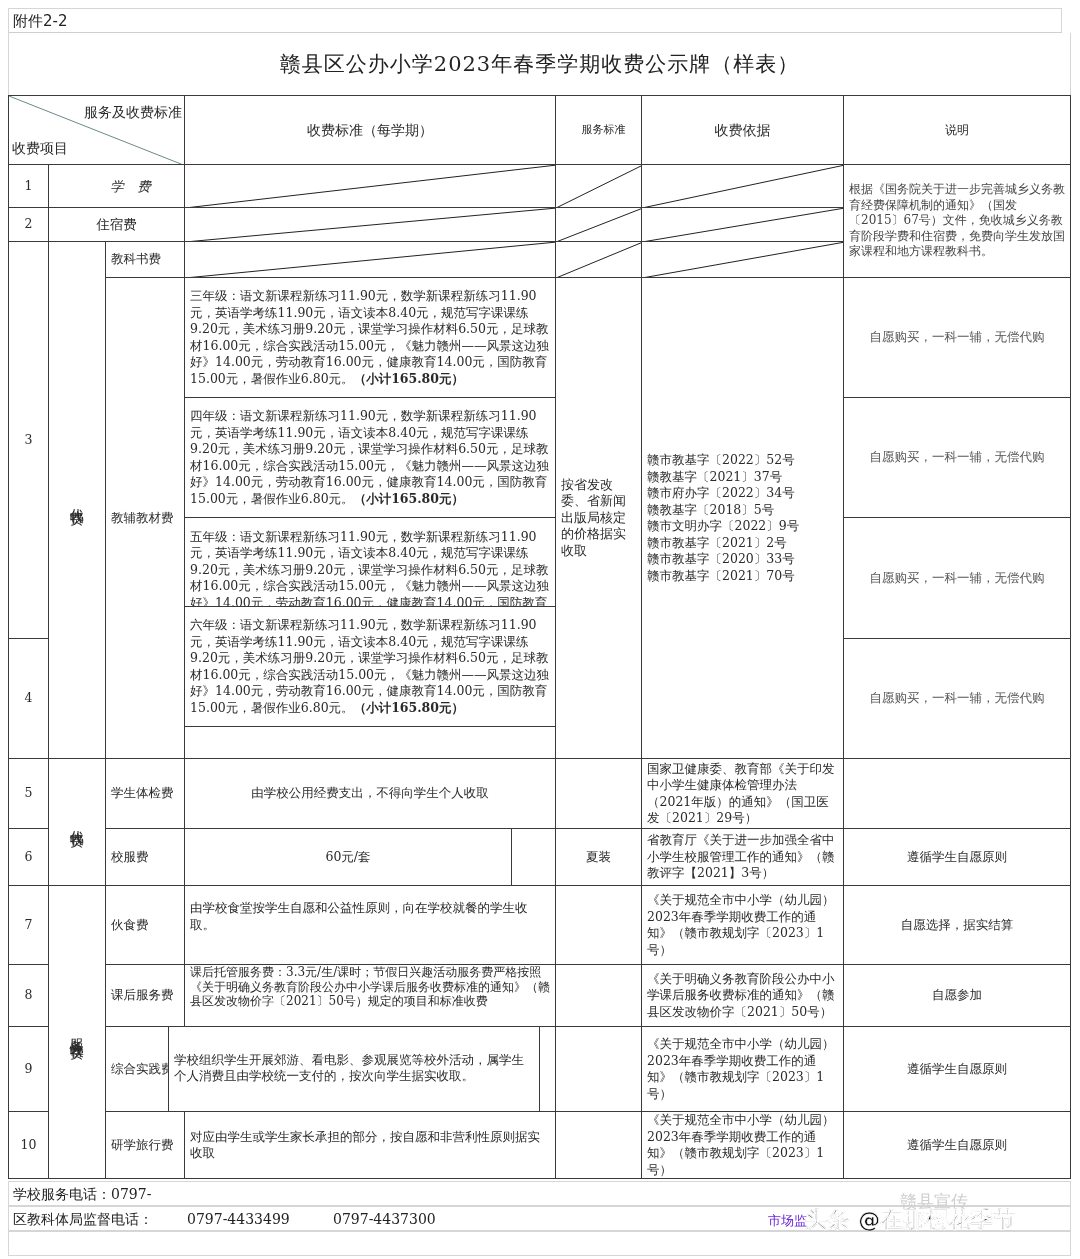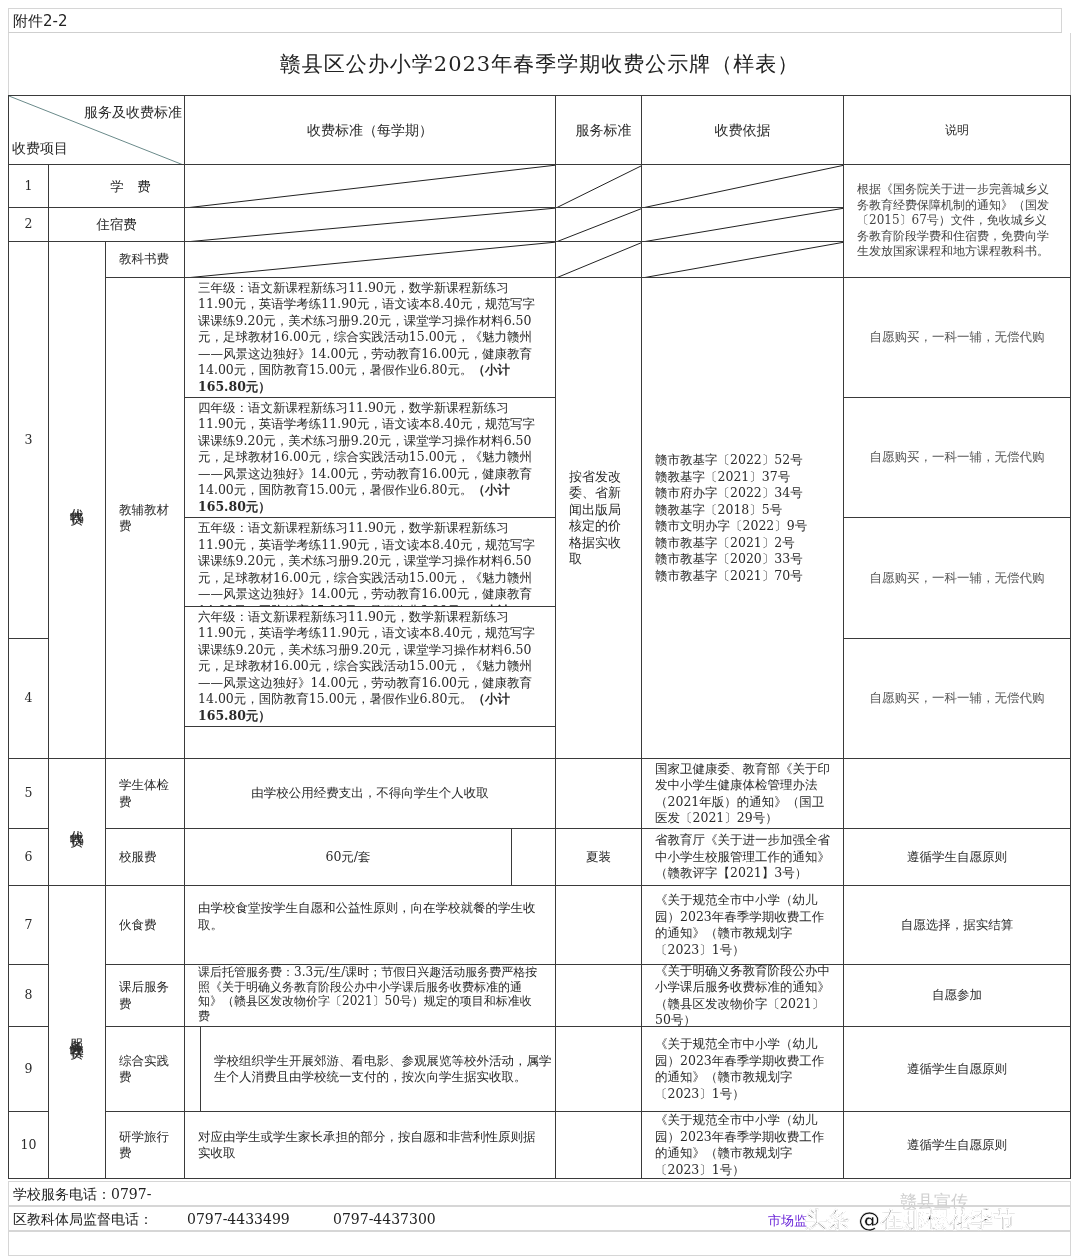--- a/index.html
+++ b/index.html
@@ -7,21 +7,21 @@
          font-family: "DejaVu Serif", "Liberation Serif", serif; color: #2a2a2a; }
   .attach { position: absolute; left: 8px; top: 8px; width: 1054px; height: 25px;
             border: 1px solid #d6d6d6; border-bottom: 1px solid #cfcfcf; font-family: "DejaVu Sans", sans-serif;
             font-size: 15px; line-height: 25px; padding-left: 4px; box-sizing: border-box; color: #222; }
   .title { position: absolute; left: 8px; top: 33px; width: 1063px; height: 62px; border-left: 1px solid #d6d6d6;
            border-right: 1px solid #d6d6d6; box-sizing: border-box; text-align: center; font-size: 21px; line-height: 62px; color: #222; letter-spacing: 1px; }
   .cell { position: absolute; box-sizing: border-box; border: 1px solid #3a3a3a; font-size: 12.5px; line-height: 16.5px; background: #fff; }
   .center { display: flex; align-items: center; justify-content: center; text-align: center; }
   .vcenter { display: flex; align-items: center; }
   .vert { writing-mode: vertical-rl; text-orientation: upright; letter-spacing: 2px; }
-  .txt { padding: 0 13px; }
+  .txt { padding: 0 5px; }
   .bold { font-weight: bold; }
   svg.diag { position: absolute; left: 0; top: 0; pointer-events: none; }
   .foot { position: absolute; left: 8px; width: 1063px; height: 25px; box-sizing: border-box; border: 1px solid #d6d6d6;
           font-size: 14px; line-height: 25px; padding-left: 4px; color: #222; }
   .watermark { position: absolute; left: 805px; top: 1205px; font-family: "DejaVu Sans", sans-serif; font-size: 22px;
                color: #111; font-weight: bold; -webkit-text-stroke: 0.6px #fff; letter-spacing: 0.5px; }
   .wm-ghost { position: absolute; left: 900px; top: 1190px; font-size: 17px; color: #cfcfcf; }
   .small-market { position: absolute; left: 768px; top: 1212px; font-size: 13px; color: #6d28d9; }
 </style>
 </head>
@@ -31,26 +31,26 @@
 <div class="title">赣县区公办小学2023年春季学期收费公示牌（样表）</div>
 
 <div class="cell" style="left:8px;top:95px;width:177px;height:70px;">
   <svg class="diag" width="177" height="70">
       <line x1="0" y1="0" x2="177" y2="70" stroke="#6a8a8a" stroke-width="1"></line>
     </svg>
   <span style="position:absolute;right:2px;top:8px;font-size:14px;">服务及收费标准</span>
   <span style="position:absolute;left:3px;bottom:8px;font-size:14px;">收费项目</span>
 </div>
 <div class="cell center" style="left:184px;top:95px;width:372px;height:70px;font-size:14px;">收费标准（每学期）</div>
-<div class="cell center" style="left:555px;top:95px;width:97px;height:70px;font-size:14px;">服务标准</div>
+<div class="cell center" style="left:555px;top:95px;width:97px;height:70px;font-size:11px;">服务标准</div>
 <div class="cell center" style="left:641px;top:95px;width:203px;height:70px;font-size:14px;">收费依据</div>
 <div class="cell center" style="left:843px;top:95px;width:228px;height:70px;font-size:12px;">说明</div>
 
 <div class="cell center" style="left:8px;top:164px;width:41px;height:44px;">1</div>
-<div class="cell center" style="left:48px;top:164px;width:165px;height:44px;font-size:13.5px;">学　费</div>
+<div class="cell center" style="left:48px;top:164px;width:165px;height:44px;font-size:13.5px;font-style:italic;">学　费</div>
 
 <div class="cell center" style="left:8px;top:207px;width:41px;height:35px;">2</div>
 <div class="cell center" style="left:48px;top:207px;width:137px;height:35px;font-size:13.5px;">住宿费</div>
 
 <div class="cell" style="left:184px;top:164px;width:372px;height:44px;">
     <svg class="diag" width="372" height="44">
       <line x1="0" y1="43" x2="372" y2="0" stroke="#222"></line>
     </svg>
   </div>
 <div class="cell" style="left:555px;top:164px;width:87px;height:44px;">
@@ -165,21 +165,21 @@
 
 <div class="cell center" style="left:8px;top:964px;width:41px;height:63px;">8</div>
 <div class="cell vcenter txt" style="left:105px;top:964px;width:80px;height:63px;">课后服务费</div>
 <div class="cell txt" style="left:184px;top:964px;width:372px;height:63px;font-size:12px;line-height:14.5px;">课后托管服务费：3.3元/生/课时；节假日兴趣活动服务费严格按照《关于明确义务教育阶段公办中小学课后服务收费标准的通知》（赣县区发改物价字〔2021〕50号）规定的项目和标准收费</div>
 <div class="cell center" style="left:555px;top:964px;width:87px;height:63px;"></div>
 <div class="cell vcenter txt" style="left:641px;top:964px;width:203px;height:63px;">《关于明确义务教育阶段公办中小学课后服务收费标准的通知》（赣县区发改物价字〔2021〕50号）</div>
 <div class="cell center" style="left:843px;top:964px;width:228px;height:63px;">自愿参加</div>
 
 <div class="cell center" style="left:8px;top:1026px;width:41px;height:86px;">9</div>
 <div class="cell vcenter txt" style="left:105px;top:1026px;width:80px;height:86px;">综合实践费</div>
-<div class="cell vcenter txt" style="left:200px;top:1026px;width:372px;height:86px;">学校组织学生开展郊游、看电影、参观展览等校外活动，属学生个人消费且由学校统一支付的，按次向学生据实收取。</div>
+<div class="cell vcenter txt" style="left:168px;top:1026px;width:372px;height:86px;font-family:Liberation Mono, monospace;">学校组织学生开展郊游、看电影、参观展览等校外活动，属学生个人消费且由学校统一支付的，按次向学生据实收取。</div>
 <div class="cell center" style="left:555px;top:1026px;width:87px;height:86px;"></div>
 <div class="cell vcenter txt" style="left:641px;top:1026px;width:203px;height:86px;">《关于规范全市中小学（幼儿园）2023年春季学期收费工作的通知》（赣市教规划字〔2023〕1号）</div>
 <div class="cell center" style="left:843px;top:1026px;width:228px;height:86px;">遵循学生自愿原则</div>
 
 <div class="cell center" style="left:8px;top:1111px;width:41px;height:68px;">10</div>
 <div class="cell vcenter txt" style="left:105px;top:1111px;width:80px;height:68px;">研学旅行费</div>
 <div class="cell vcenter txt" style="left:184px;top:1111px;width:372px;height:68px;">对应由学生或学生家长承担的部分，按自愿和非营利性原则据实收取</div>
 <div class="cell center" style="left:555px;top:1111px;width:87px;height:68px;"></div>
 <div class="cell vcenter txt" style="left:641px;top:1111px;width:203px;height:68px;">《关于规范全市中小学（幼儿园）2023年春季学期收费工作的通知》（赣市教规划字〔2023〕1号）</div>
 <div class="cell center" style="left:843px;top:1111px;width:228px;height:68px;">遵循学生自愿原则</div>

